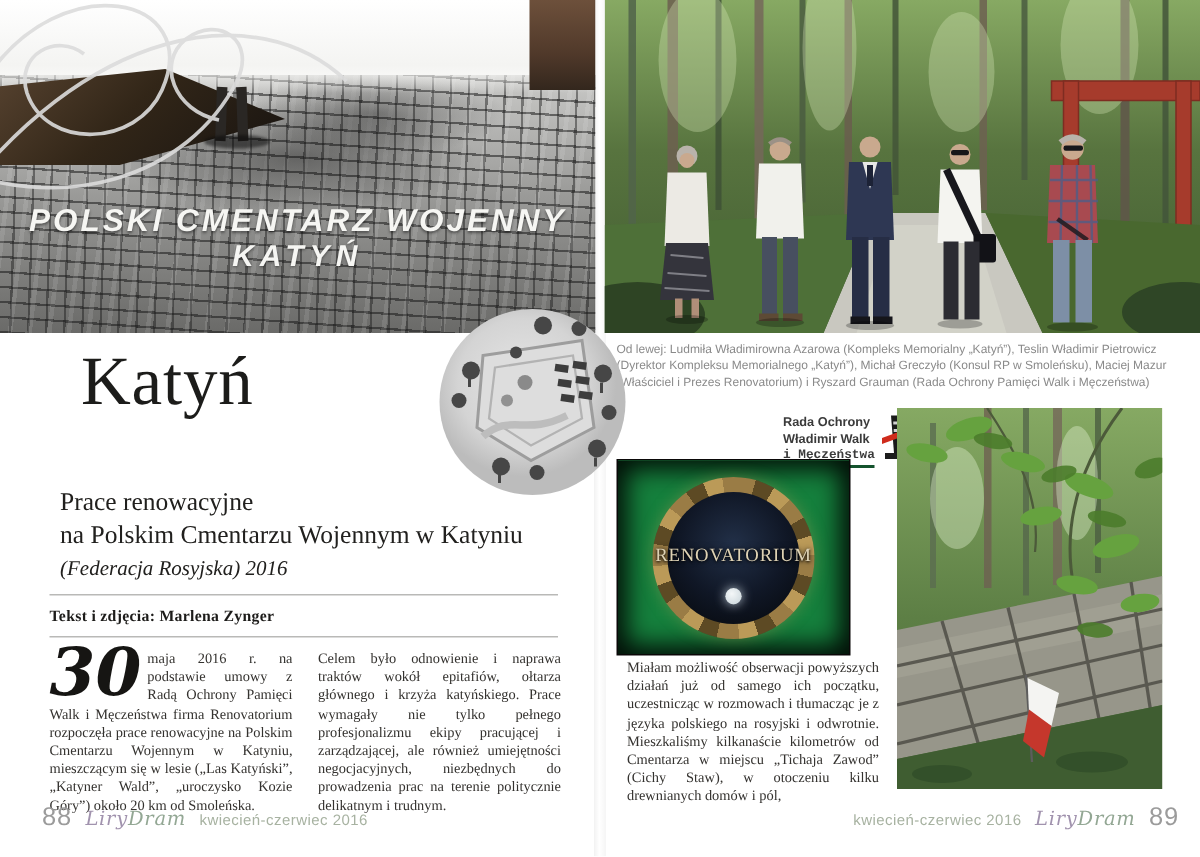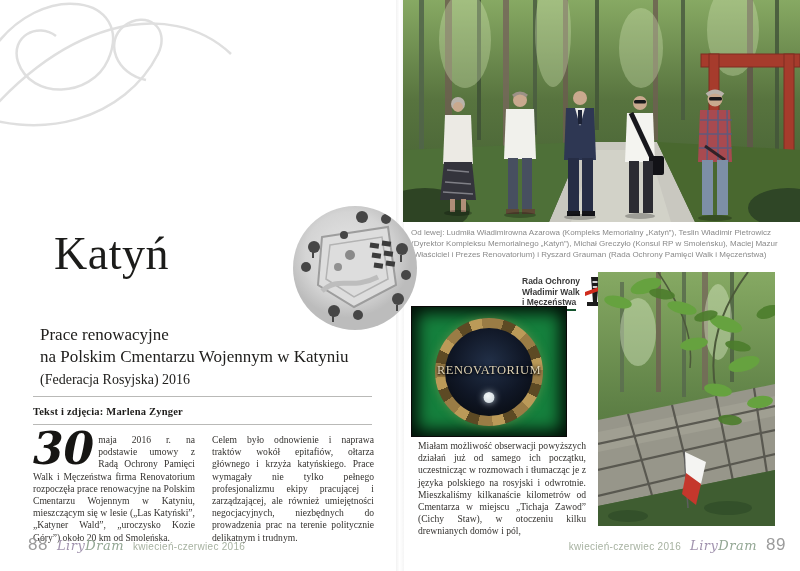--- a/index.html
+++ b/index.html
@@ -37,21 +37,21 @@
   .flourish{position:absolute;left:-14px;top:-8px;z-index:3;pointer-events:none;}
 
   .circle-map{position:absolute;left:292px;top:205px;width:126px;height:126px;z-index:4;}
 
   .title{position:absolute;left:54px;top:229px;z-index:2;color:#1c1c1a;
     font-size:46px;line-height:50px;letter-spacing:.5px;}
   .title .t2{margin-left:34px;}
 
   .subtitle{position:absolute;left:40px;top:324px;color:#21201e;}
   .subtitle .s12{font-size:17px;line-height:22px;}
-  .subtitle .s3{font-size:14px;line-height:18px;margin-top:3px;}
+  .subtitle .s3{font-size:14px;line-height:18px;margin-top:3px;font-style:italic;}
 
   .byline-block{position:absolute;left:33px;top:396px;width:339px;
     border-top:1px solid #b9b9b7;border-bottom:1px solid #b9b9b7;padding:4px 0 5px 0;}
   .byline-block span{font-size:10.5px;font-weight:bold;color:#1d1c1a;letter-spacing:.2px;}
 
   .columns{position:absolute;left:33px;top:434px;width:342px;display:flex;gap:17px;}
   .col{width:162px;font-size:9.6px;line-height:12.2px;text-align:justify;color:#34322f;}
   .dropcap{float:left;font-size:44px;line-height:27px;font-weight:bold;font-style:italic;
     font-family:"DejaVu Serif",serif;padding:1px 4px 0 0;color:#161513;}
 
@@ -69,21 +69,21 @@
     background:linear-gradient(90deg,rgba(0,0,0,.05),rgba(255,255,255,0) 45%,rgba(0,0,0,.04));}
 
   
   .photo-right-top{position:absolute;left:403px;top:0;width:397px;height:222px;overflow:hidden;}
   .caption{position:absolute;left:411px;top:227px;width:368px;
     font-family:"Liberation Sans",sans-serif;font-size:8px;line-height:11px;color:#8a8a8a;}
 
   .rada{position:absolute;left:494px;top:276px;display:flex;gap:5px;align-items:flex-start;margin-left:28px;}
   .rada-text{font-family:"Liberation Sans",sans-serif;font-size:8.5px;font-weight:bold;
     color:#3a3a3a;line-height:10.5px;}
-  .rada-text .r3{display:inline-block;border-bottom:2px solid #14532d;padding-bottom:1px;}
+  .rada-text .r3{display:inline-block;border-bottom:2px solid #14532d;padding-bottom:1px;font-family:Liberation Mono, monospace;}
 
   .renov{position:absolute;left:412px;top:307px;width:154px;height:129px;background:#15803d;
     box-shadow:inset 0 0 16px 6px rgba(0,0,0,.9),0 0 0 1px #0a0808;overflow:hidden;}
   .renov-ring{position:absolute;left:50%;top:50%;width:108px;height:108px;border-radius:50%;
     transform:translate(-50%,-50%);
     background:repeating-conic-gradient(#9a7c45 0 16deg,#5d4a24 16deg 30deg,#bb9a58 30deg 44deg);
     box-shadow:0 0 10px rgba(190,160,90,.35);}
   .renov-inner{position:absolute;left:50%;top:50%;width:88px;height:88px;border-radius:50%;
     transform:translate(-50%,-50%);
     background:radial-gradient(circle at 50% 40%,#223048 0%,#101726 52%,#090d14 82%);}
@@ -97,20 +97,33 @@
   .photo-right-bottom{position:absolute;left:598px;top:272px;width:177px;height:254px;overflow:hidden;}
 
   .col-right{position:absolute;left:418px;top:440px;width:168px;
     font-size:9.6px;line-height:12.2px;text-align:justify;color:#34322f;}
 </style>
 </head>
 <body>
 
 <div class="spread">
 
+  <div class="photo-left">
+    <div class="cobbles"></div>
+    <div class="sky"></div>
+    <div class="altar"></div>
+    <div class="wall"></div>
+    <div class="leg l1"></div>
+    <div class="leg l2"></div>
+    <div class="leg-shadow"></div>
+    <div class="photo-title">
+      <div class="pt1">POLSKI CMENTARZ WOJENNY</div>
+      <div class="pt2">KATYŃ</div>
+    </div>
+  </div>
 
   <svg class="flourish" width="280" height="200" viewBox="0 0 280 200">
     <g fill="none" stroke="#dcdcdc" stroke-width="2.5" opacity="0.9">
       <path d="M-20,150 C70,25 185,5 245,62"></path>
       <path d="M-30,115 C55,155 140,125 172,62 C185,35 160,18 138,34 C118,50 130,82 160,88"></path>
       <path d="M5,60 C55,-15 150,5 122,68 C105,106 45,108 32,70 C24,44 52,30 70,44"></path>
     </g>
   </svg>
 
   <svg class="circle-map" width="126" height="126" viewBox="0 0 126 126">

